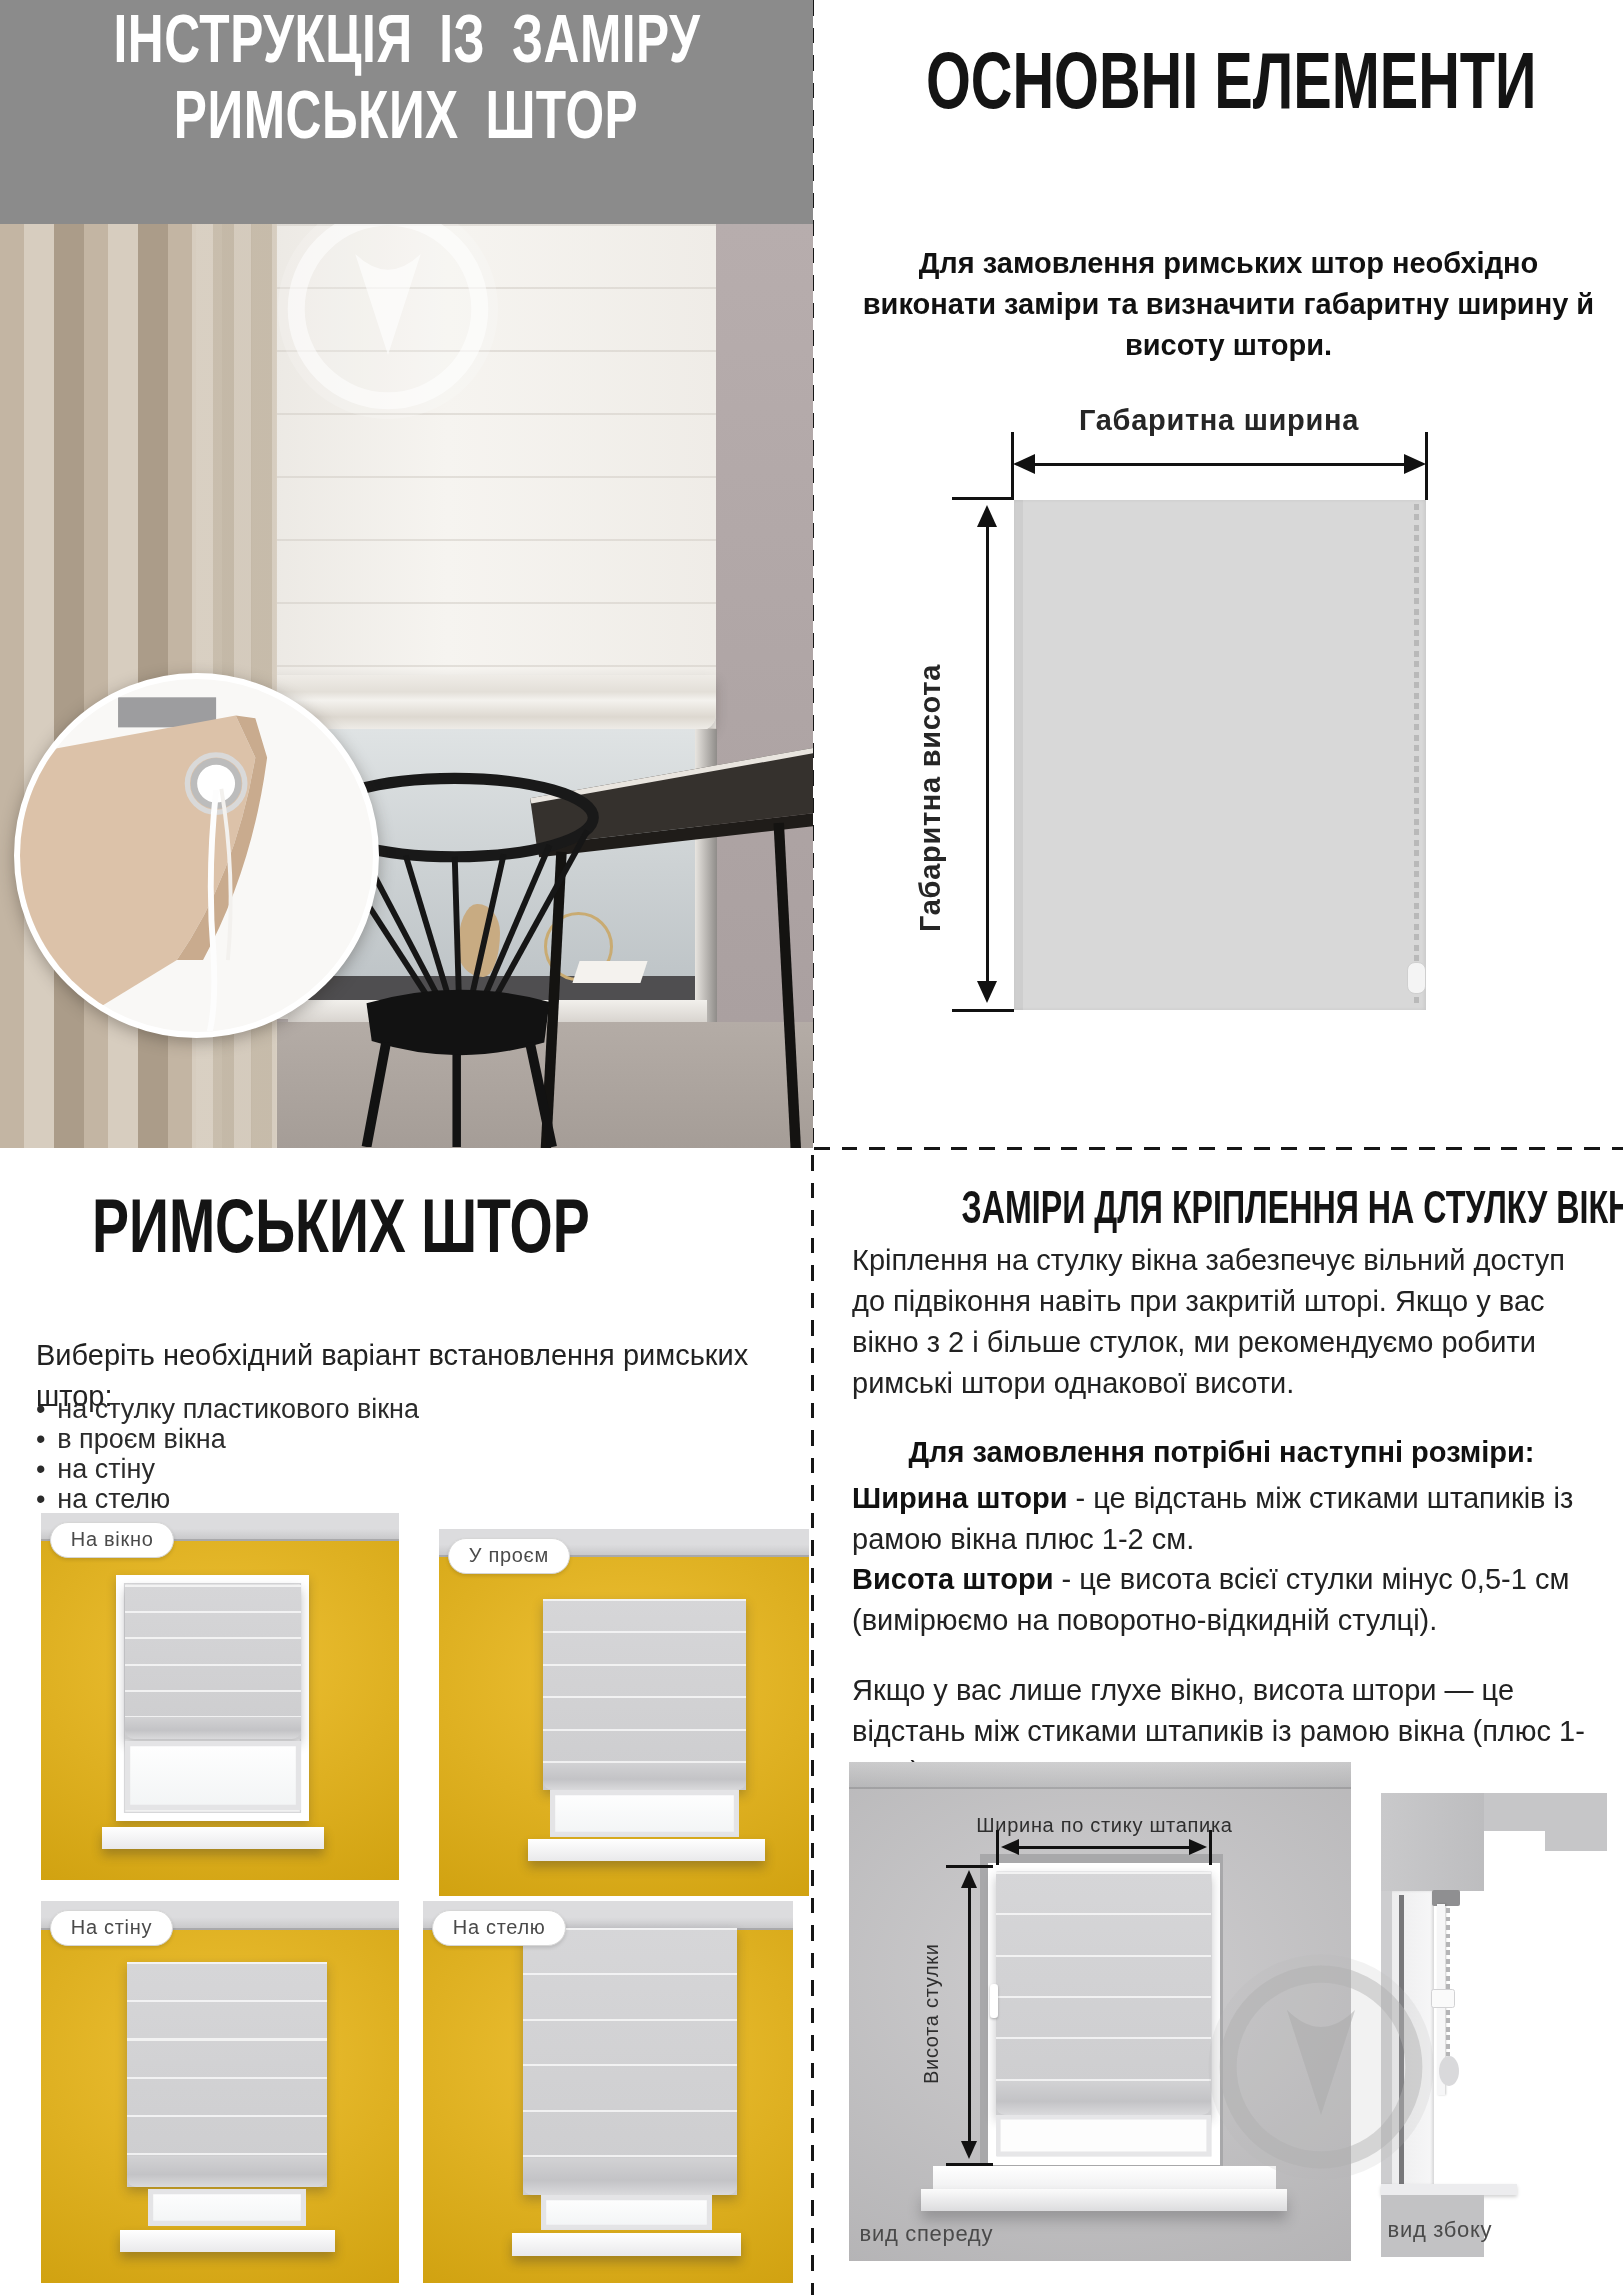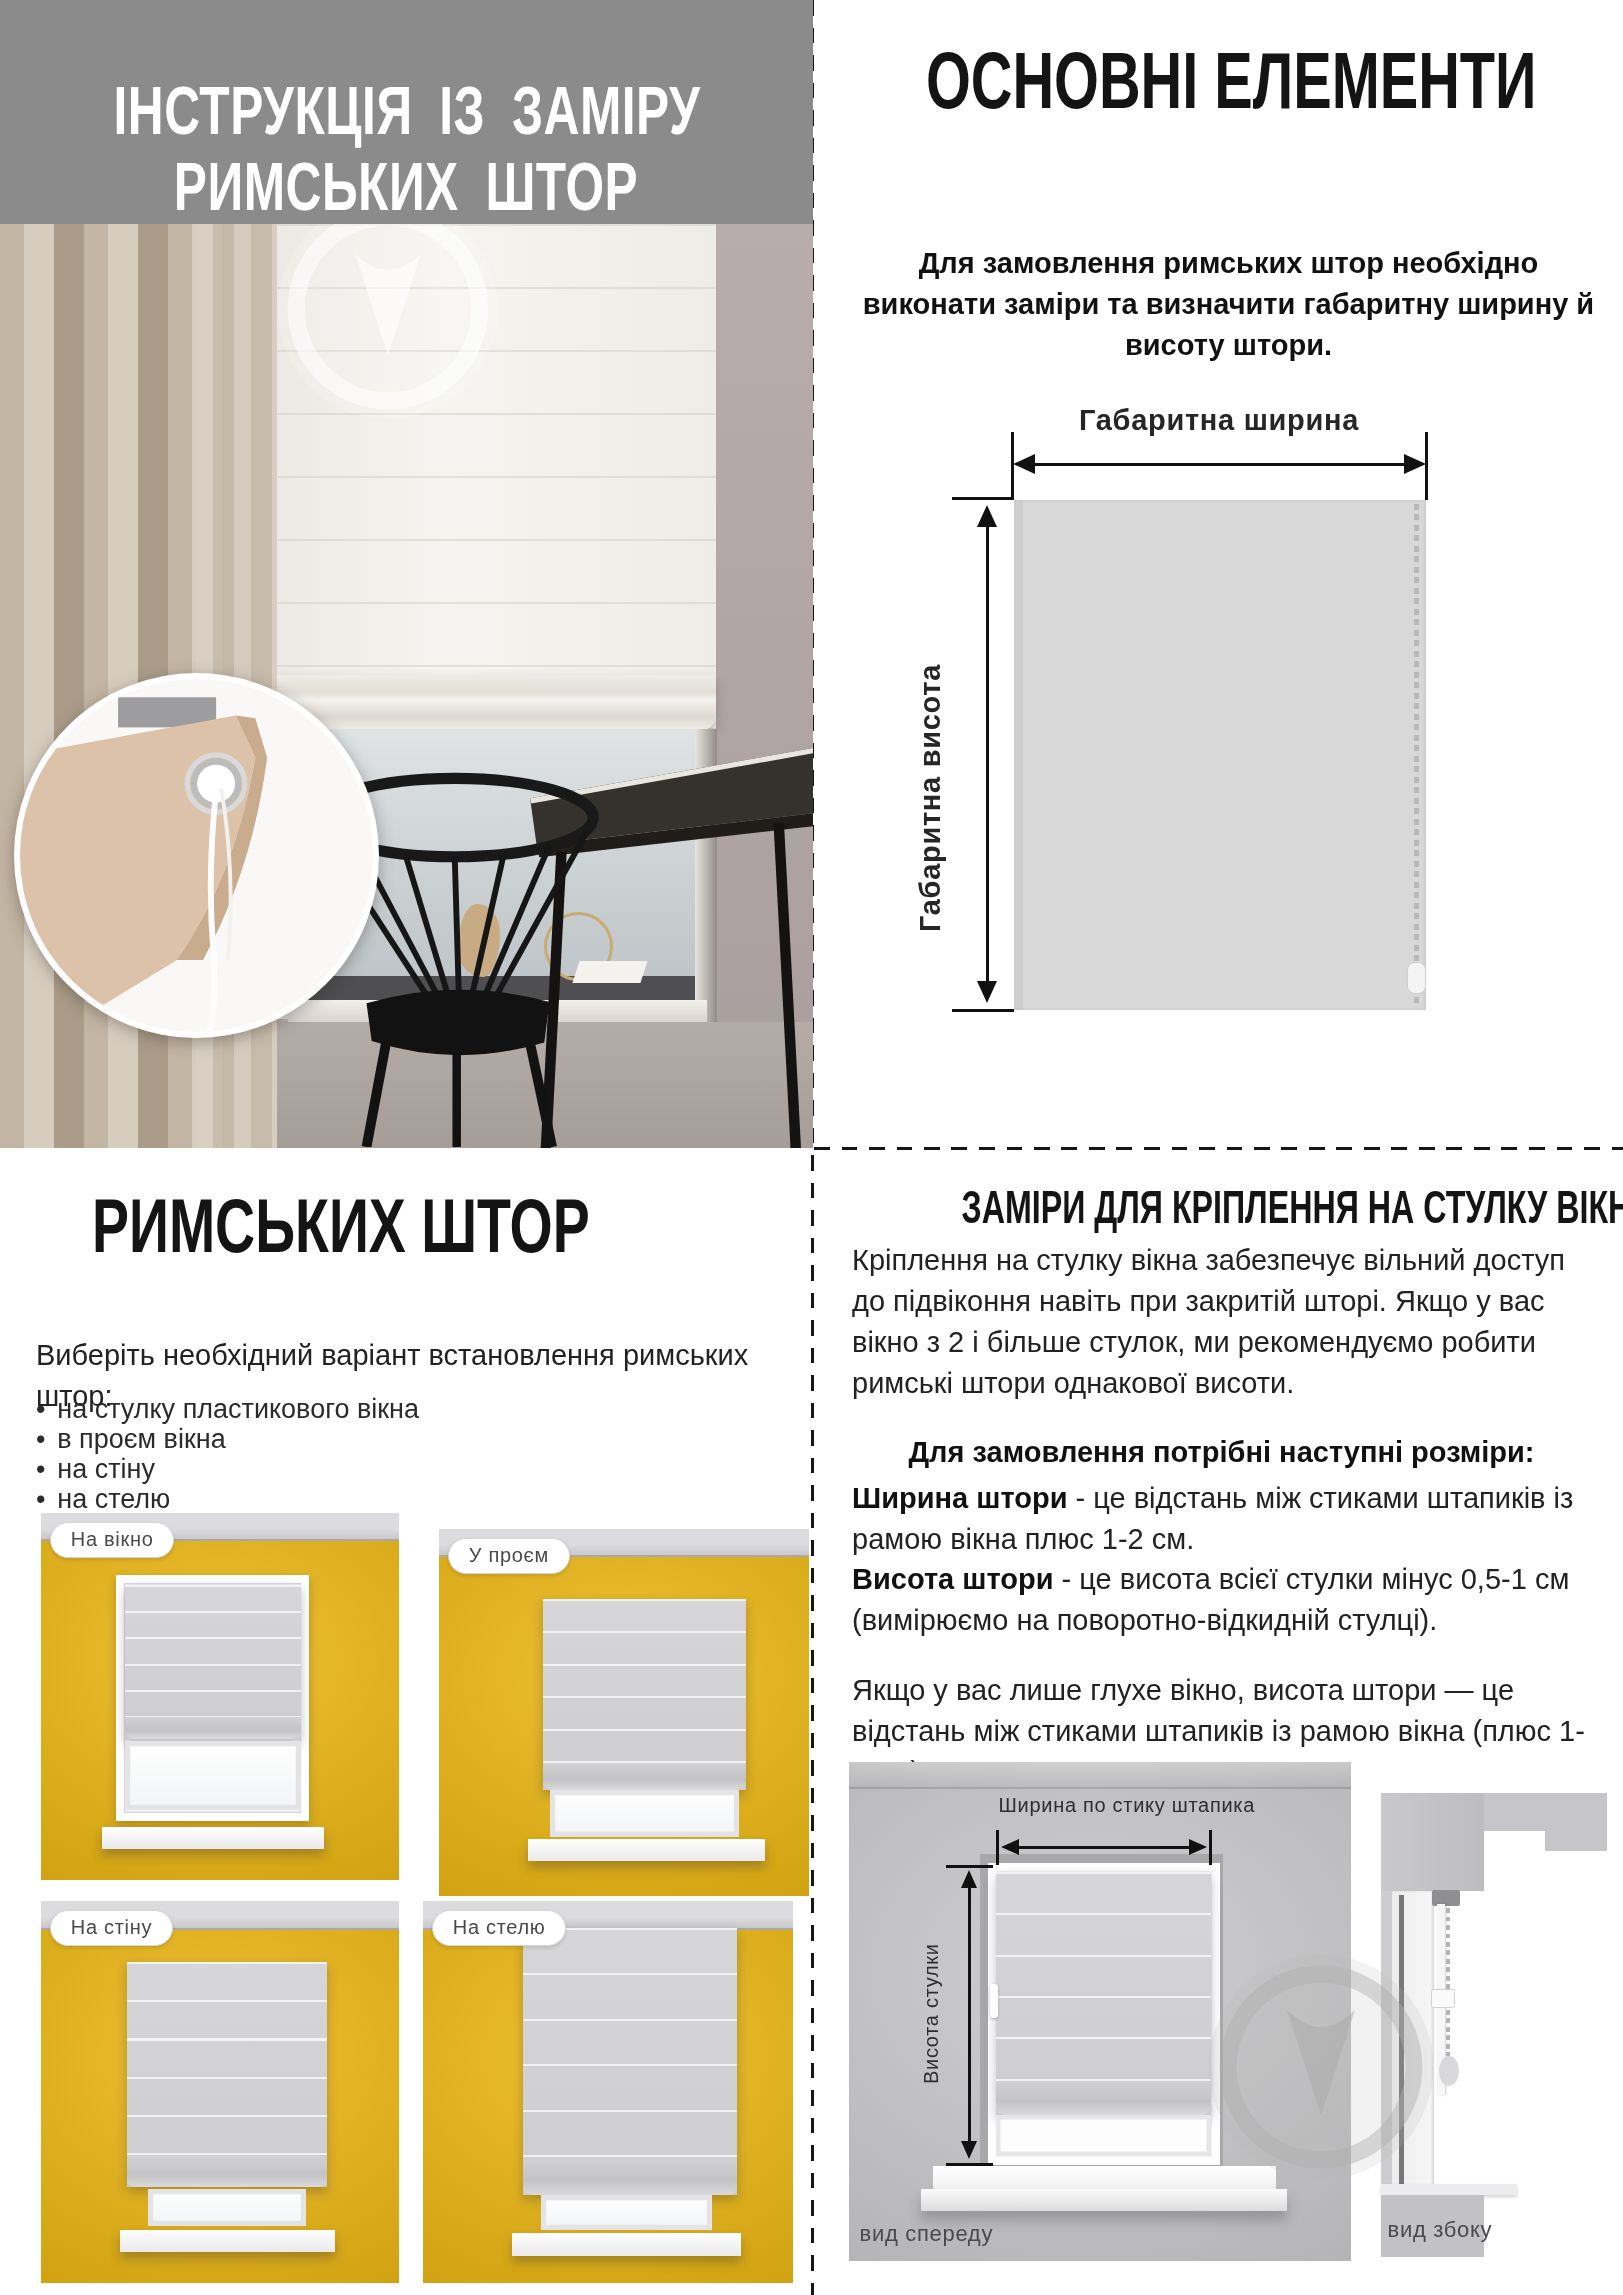--- a/index.html
+++ b/index.html
@@ -9,21 +9,21 @@
 
   
   .divider-v{left:811px;top:0;width:3.3px;height:2295px;
      background:repeating-linear-gradient(180deg,#161616 0 15.7px,transparent 15.7px 27.5px);}
   .divider-h{left:814px;top:1147px;width:809px;height:3.3px;
      background:repeating-linear-gradient(90deg,#161616 0 15.7px,transparent 15.7px 27.5px);}
 
   
   .cond{display:inline-block;transform:scaleX(.73);transform-origin:50% 50%;white-space:nowrap;font-weight:700;}
   .banner{left:0;top:0;width:813px;height:224px;background:#8b8b8b;display:flex;flex-direction:column;
-          align-items:center;justify-content:flex-end;}
+          align-items:center;justify-content:flex-start;}
   .banner .line{color:#fff;font-size:68px;line-height:76px;letter-spacing:0.7px;word-spacing:17px;text-align:center;}
   .sec-title{width:100%;text-align:left;color:#141414;}
   .sec-title .line{font-size:79px;line-height:86px;}
   .sec-title-small .line{font-size:46px;line-height:52px;}
 
   
   .para{font-size:29px;line-height:41px;color:#222;}
   .bold{font-weight:700;color:#111;text-align:center;}
   .bullets{list-style:none;margin:0;padding:0;}
   .bullets li{font-size:27px;line-height:30px;color:#2b2b2b;margin-bottom:0px;}
@@ -264,21 +264,21 @@
     </p>
     <p class="abs para" style="left:39px;top:412px;width:746px;margin:0;">
       <span class="bold">Висота штори</span><span> - це висота всієї стулки мінус 0,5-1 см (вимірюємо на поворотно-відкидній стулці).</span>
     </p>
     <p class="abs para" style="left:39px;top:523px;width:746px;margin:0;">Якщо у вас лише глухе вікно, висота штори — це відстань між стиками штапиків із рамою вікна (плюс 1-3 см).</p>
 
     <div class="abs rview" style="left:36px;top:615px;width:502px;height:499px;">
       <div class="molding"></div>
       <div class="abs" style="inset:0;background:radial-gradient(110% 85% at 48% 42%,rgba(255,255,255,.15),rgba(0,0,0,.12));"></div>
 
-      <div class="abs dim-label-sm" style="left:105px;top:32px;width:301px;text-align:right;">Ширина по стику штапика</div>
+      <div class="abs dim-label-sm" style="left:105px;top:52px;width:301px;text-align:center;">Ширина по стику штапика</div>
 
       <div class="abs" style="left:131px;top:92px;width:243px;height:319px;background:#a8a8aa;"></div>
       <div class="abs" style="left:139px;top:101px;width:232px;height:302px;background:#f5f5f5;box-shadow:inset 0 0 0 8.5px #ffffff, inset 0 0 0 9.8px #dedee0;"></div>
       <div class="abs gblind" style="left:147px;top:110px;width:215px;height:243px;">
         <div class="fold"></div>
       </div>
       <div class="abs" style="left:147px;top:353px;width:215px;height:41px;background:#fdfdfd;box-shadow:inset 0 0 0 4.6px #e6e6e8;"></div>
       <div class="abs" style="left:141px;top:222px;width:7.9px;height:34px;background:#fff;border-radius:3.3px;box-shadow:0 1.3px 2.6px rgba(0,0,0,.25);"></div>
 
       <div class="abs" style="left:84px;top:404px;width:343px;height:23.6px;background:linear-gradient(180deg,#ffffff,#f0f0f1);"></div>

